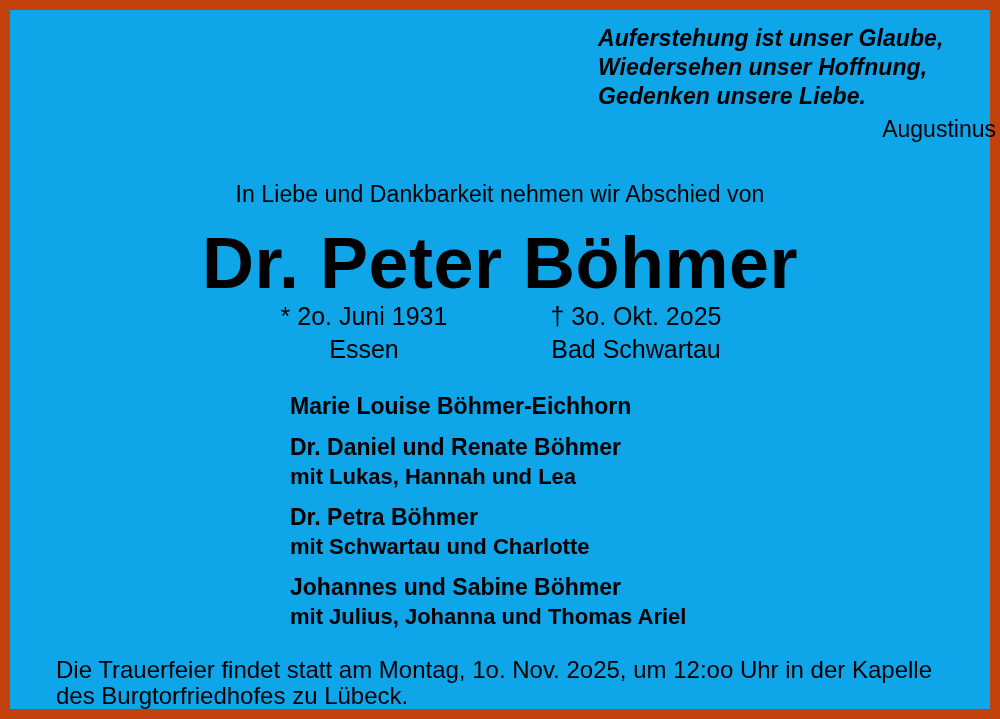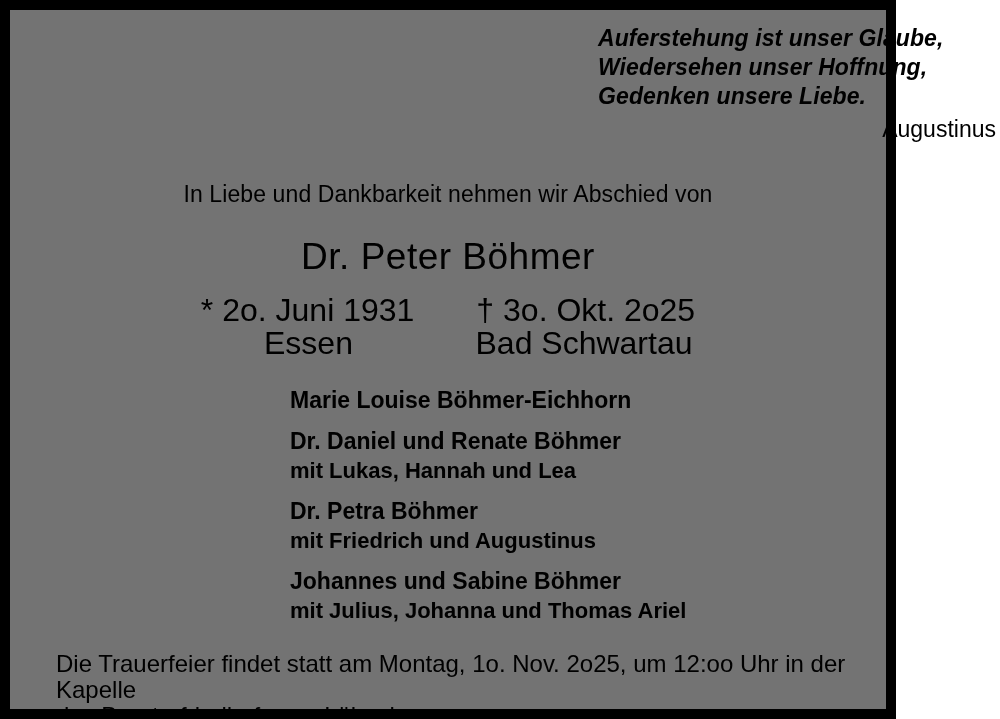--- a/index.html
+++ b/index.html
@@ -9,25 +9,25 @@
   }
   body {
     width: 1000px;
     height: 719px;
     font-family: "Liberation Sans", sans-serif;
     color: #000000;
     overflow: hidden;
   }
   .obituary {
     position: relative;
-    width: 896px;
+    width: 1000px;
     height: 719px;
     box-sizing: border-box;
-    border: 10px solid #000000;
-    background: #737373;
+    border: 10px solid #c2410c;
+    background: #0ea5e9;
   }
   .inner {
     position: relative;
     width: 100%;
     height: 100%;
     box-sizing: border-box;
     padding: 14px 28px 10px 28px;
   }
   .epitaph {
     text-align: left;
@@ -50,30 +50,30 @@
     padding-right: 2px;
   }
   .intro {
     text-align: center;
     font-size: 23px;
     margin-top: 38px;
     letter-spacing: 0.1px;
   }
   .name {
     text-align: center;
-    font-size: 37px;
-    font-weight: normal;
+    font-size: 72px;
+    font-weight: bold;
     letter-spacing: 0.5px;
-    margin-top: 18px;
+    margin-top: 24px;
     line-height: 62px;
   }
   .dates {
     margin-top: 6px;
     text-align: center;
-    font-size: 32px;
+    font-size: 25px;
     line-height: 33px;
   }
   .dates-row {
     display: flex;
     justify-content: center;
     gap: 62px;
   }
   .dates-row .col {
     min-width: 210px;
     text-align: center;
@@ -138,21 +138,21 @@
     <div class="family">
       <div class="group">
         <div>Marie Louise Böhmer-Eichhorn</div>
       </div>
       <div class="group">
         <div>Dr. Daniel und Renate Böhmer</div>
         <div class="sub">mit Lukas, Hannah und Lea</div>
       </div>
       <div class="group">
         <div>Dr. Petra Böhmer</div>
-        <div class="sub">mit Friedrich und Augustinus</div>
+        <div class="sub">mit Schwartau und Charlotte</div>
       </div>
       <div class="group">
         <div>Johannes und Sabine Böhmer</div>
         <div class="sub">mit Julius, Johanna und Thomas Ariel</div>
       </div>
     </div>
 
     <div class="notes">
       <div class="para">
         <div>Die Trauerfeier findet statt am Montag, 1o. Nov. 2o25, um 12:oo Uhr in der Kapelle</div>

